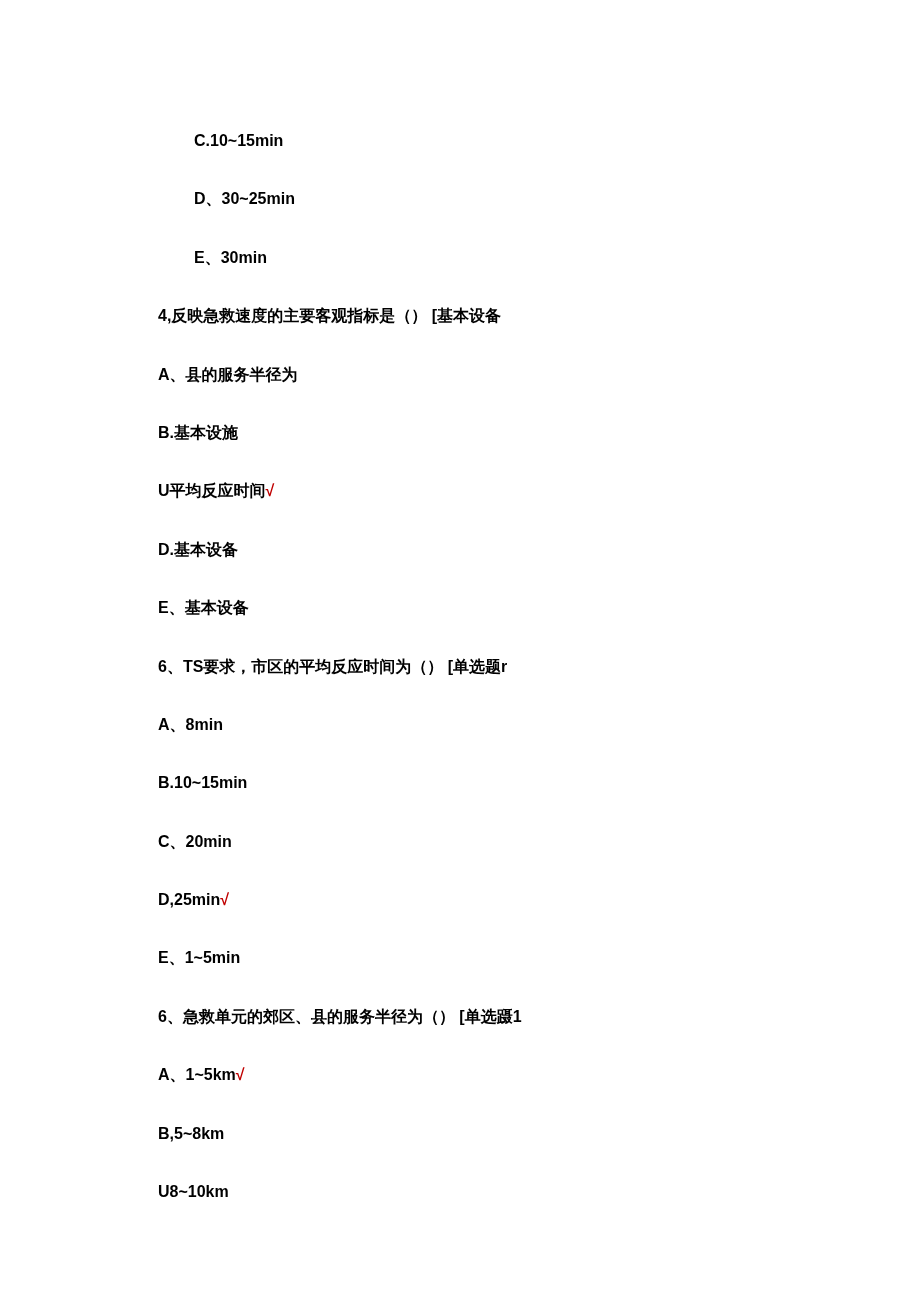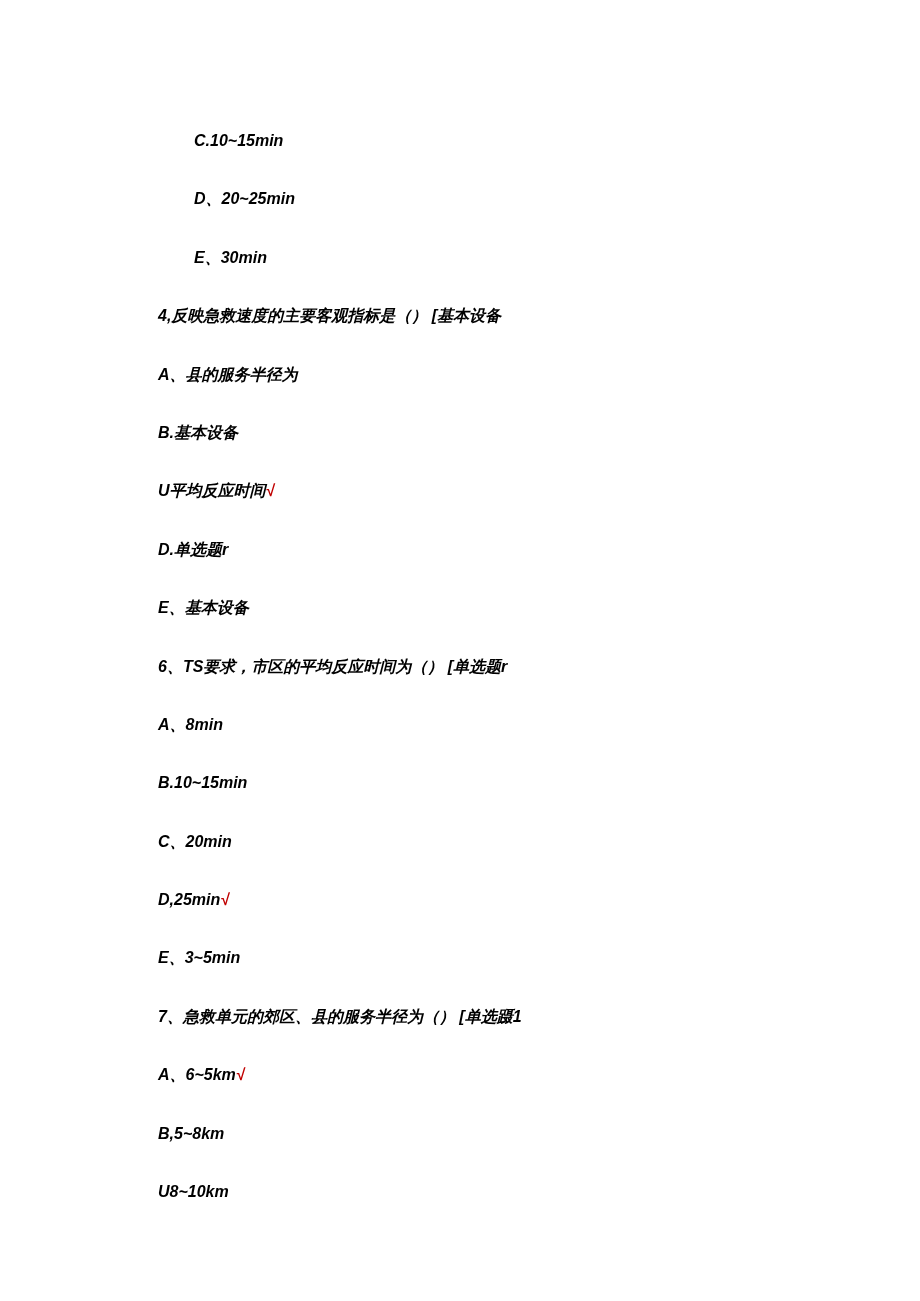--- a/index.html
+++ b/index.html
@@ -1,19 +1,18 @@
 <!DOCTYPE html>
 <html><head>
   <meta charset="utf-8">
   <style>
     * {
       margin: 0;
       padding: 0;
       box-sizing: border-box;
-      font-style: italic;
     }
     body {
       background: #ffffff;
       font-family: "Microsoft YaHei", "SimSun", Arial, sans-serif;
       font-size: 16px;
       color: #000000;
       width: 920px;
       min-height: 1301px;
       padding-top: 130px;
       padding-left: 158px;
@@ -28,39 +27,39 @@
     }
     .correct-mark {
       color: #c00000;
       font-weight: bold;
     }
   </style>
 </head>
 <body>
 
 <div class="line indented">C.10~15min</div>
-<div class="line indented">D、20~25min</div>
+<div class="line indented">D、30~25min</div>
 <div class="line indented">E、30min</div>
 
 <div class="line">4,反映急救速度的主要客观指标是（）  [基本设备</div>
 <div class="line">A、县的服务半径为</div>
-<div class="line">B.基本设备</div>
+<div class="line">B.基本设施</div>
 <div class="line">
   <span>U平均反应时间</span><span class="correct-mark">√</span>
 </div>
-<div class="line">D.单选题r</div>
+<div class="line">D.基本设备</div>
 <div class="line">E、基本设备</div>
 
 <div class="line">6、TS要求，市区的平均反应时间为（）  [单选题r</div>
 <div class="line">A、8min</div>
 <div class="line">B.10~15min</div>
 <div class="line">C、20min</div>
 <div class="line">
   <span>D,25min</span><span class="correct-mark">√</span>
 </div>
-<div class="line">E、3~5min</div>
+<div class="line">E、1~5min</div>
 
-<div class="line">7、急救单元的郊区、县的服务半径为（）  [单选蹑1</div>
+<div class="line">6、急救单元的郊区、县的服务半径为（）  [单选蹑1</div>
 <div class="line">
-  <span>A、6~5km</span><span class="correct-mark">√</span>
+  <span>A、1~5km</span><span class="correct-mark">√</span>
 </div>
 <div class="line">B,5~8km</div>
 <div class="line">U8~10km</div>
 
 </body></html>

